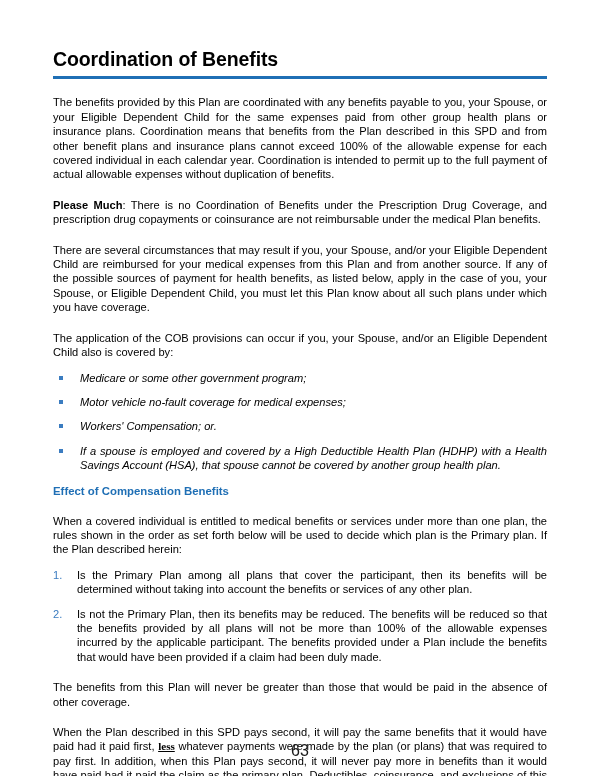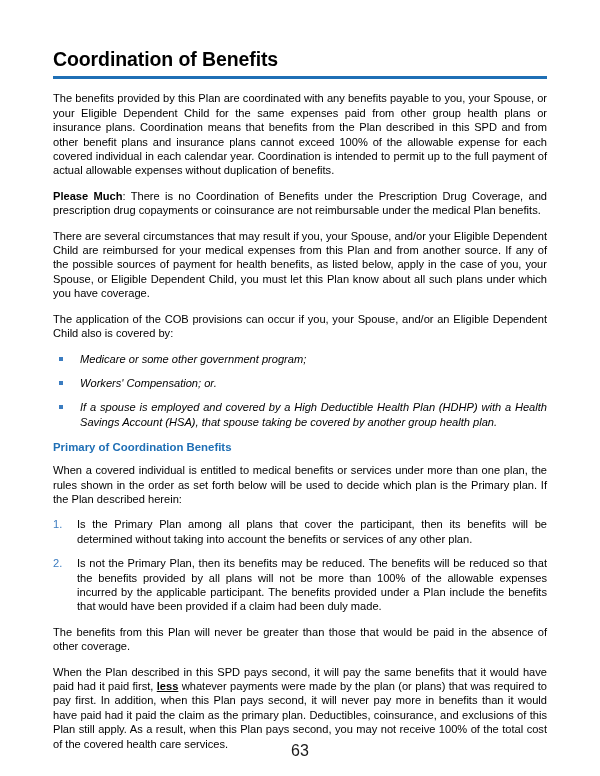--- a/index.html
+++ b/index.html
@@ -44,30 +44,30 @@
     background: #1F6FB5;
     width: 494px;
     margin: 0 0 12px 0;
   }
 
   
   p.body-text {
     font-size: 11.1px;
     line-height: 14.4px;
     text-align: justify;
-    margin: 2px 0 11px 0;
+    margin: 16px 0 11px 0;
     color: #000000;
     -webkit-hyphens: none;
     hyphens: none;
   }
   p.body-text:last-child { margin-bottom: 0; }
 
   .bold { font-weight: bold; }
   .italic { }
-  .bold-underline { font-weight: bold; text-decoration: underline; }
+  .bold-underline { font-weight: bold; text-decoration: underline; font-family: Liberation Serif, serif; }
 
   
   h2.section-heading {
     font-size: 11.4px;
     font-weight: bold;
     color: #1F6FB5;
     margin: 0 0 9px 0;
     line-height: 14px;
   }
 
@@ -153,32 +153,33 @@
     <ul class="bullet-list">
       <li>
         <span class="bullet-marker"></span>
         <span>Medicare or some other government program;</span>
       </li>
       <li>
         <span class="bullet-marker"></span>
       </li>
       <li>
         <span class="bullet-marker"></span>
+        <span>Motor vehicle no-fault coverage for medical expenses;</span>
       </li>
       <li>
         <span class="bullet-marker"></span>
         <span>Workers' Compensation; or.</span>
       </li>
       <li>
         <span class="bullet-marker"></span>
-        <span>If a spouse is employed and covered by a High Deductible Health Plan (HDHP) with a Health Savings Account (HSA), that spouse taking be covered by another group health plan.</span>
+        <span>If a spouse is employed and covered by a High Deductible Health Plan (HDHP) with a Health Savings Account (HSA), that spouse cannot be covered by another group health plan.</span>
       </li>
     </ul>
 
-    <h2 class="section-heading">Primary of Coordination Benefits</h2>
+    <h2 class="section-heading">Effect of Compensation Benefits</h2>
 
     <p class="body-text">When a covered individual is entitled to medical benefits or services under more than one plan, the rules shown in the order as set forth below will be used to decide which plan is the Primary plan. If the Plan described herein:</p>
 
     <ol class="numbered-list">
       <li>
         <span class="num-marker">1.</span>
         <span>Is the Primary Plan among all plans that cover the participant, then its benefits will be determined without taking into account the benefits or services of any other plan.</span>
       </li>
       <li>
         <span class="num-marker">2.</span>

